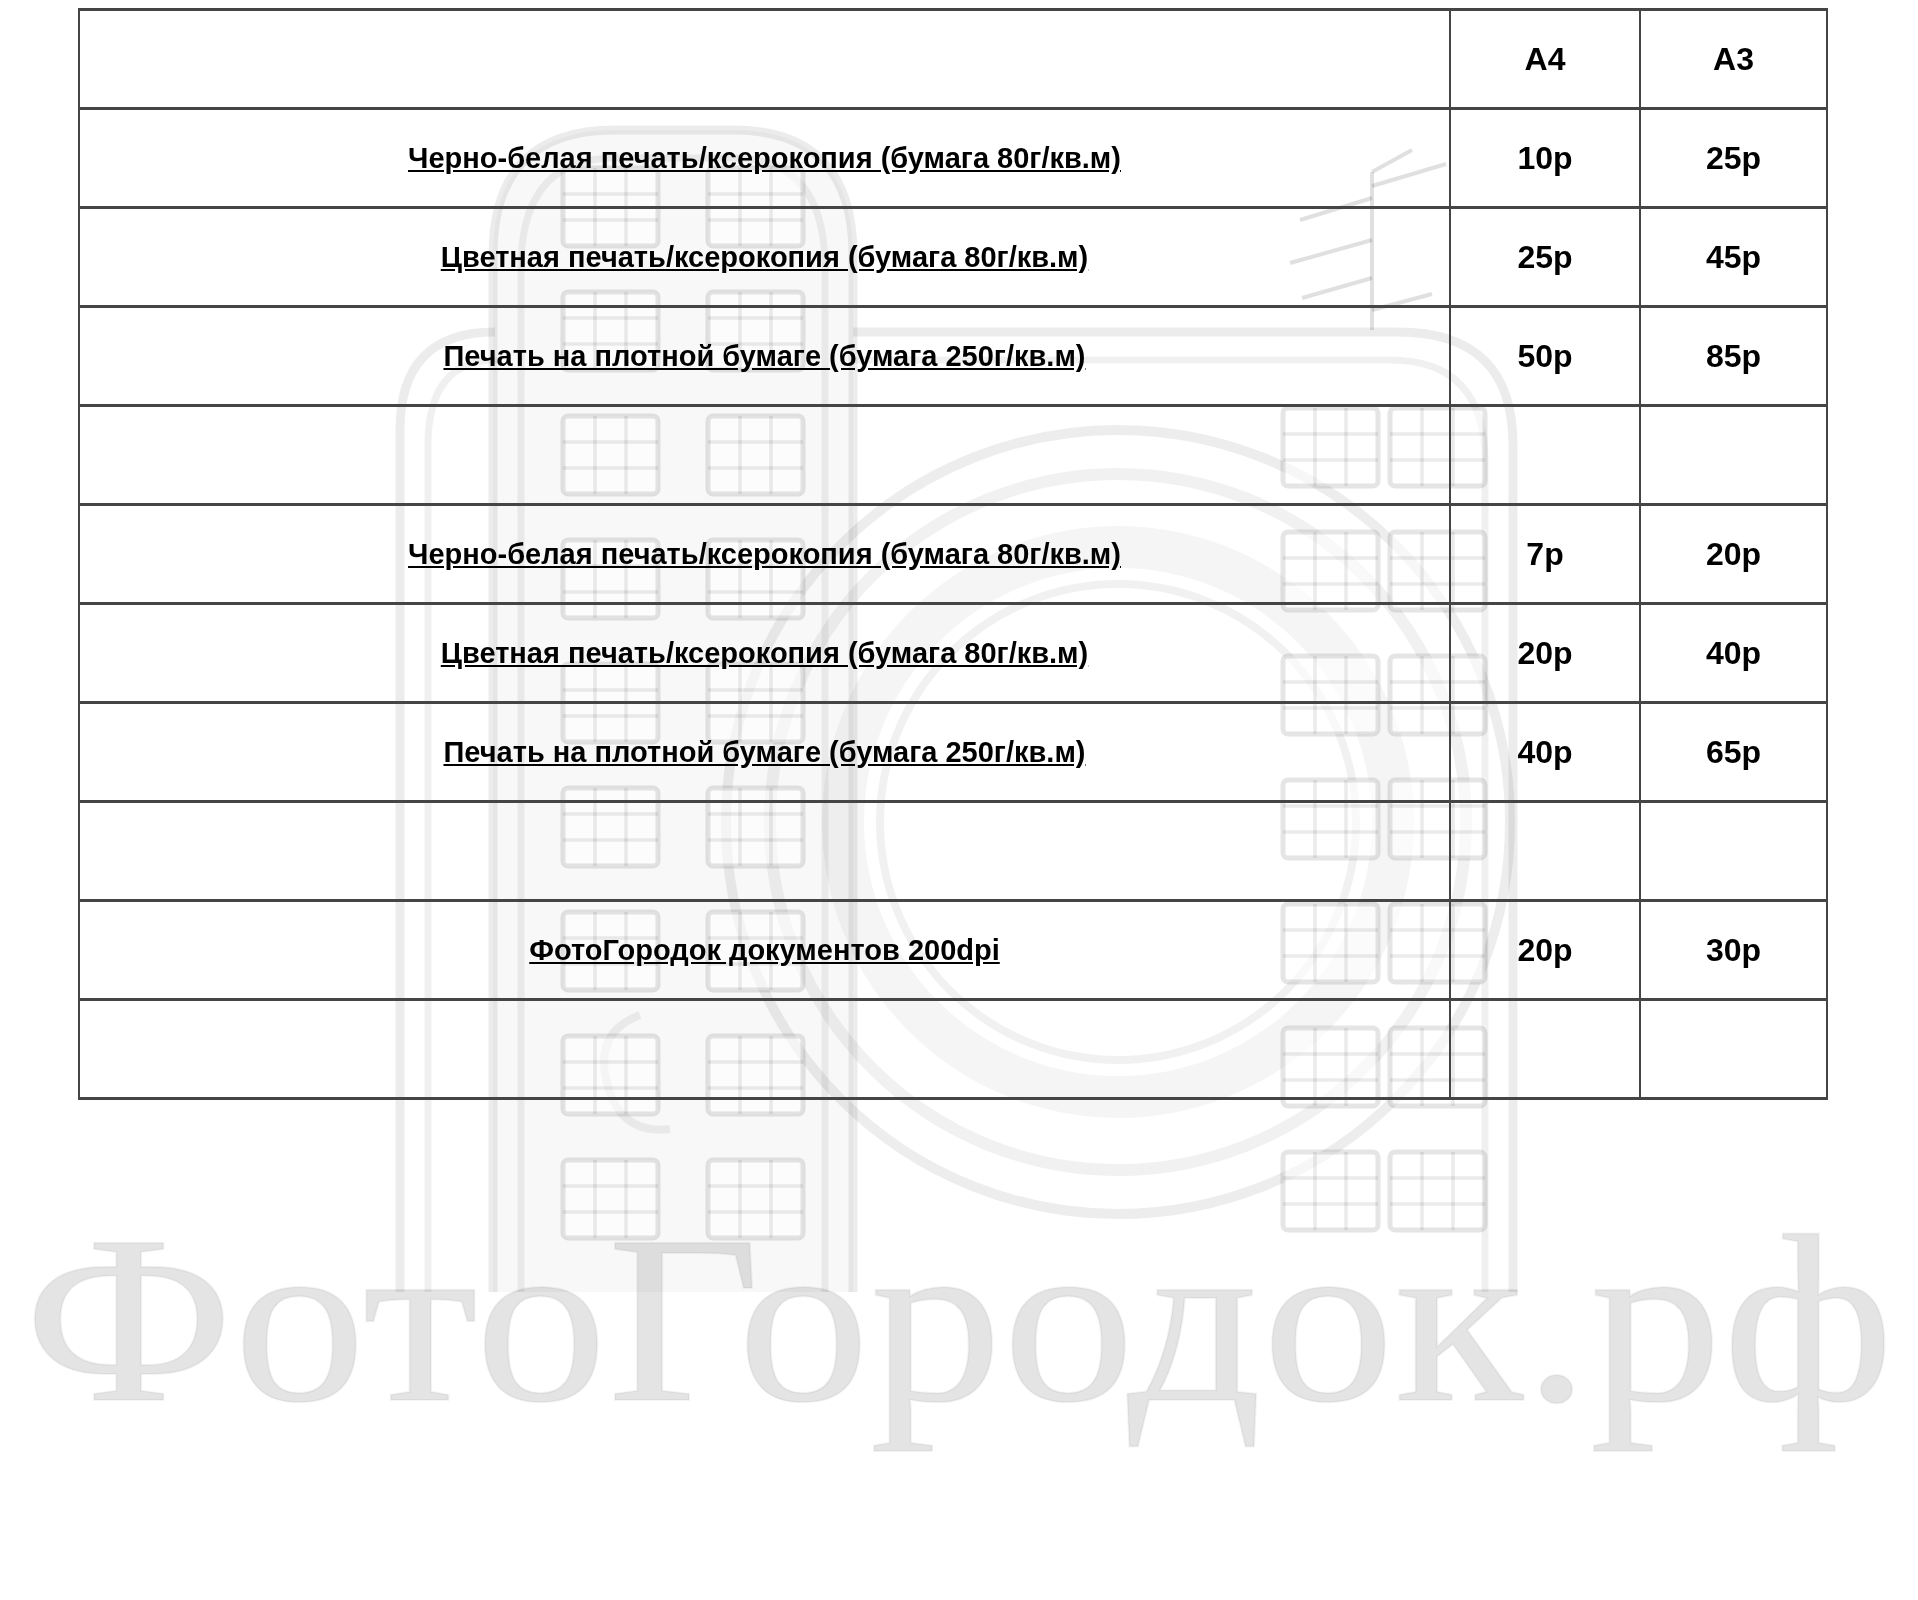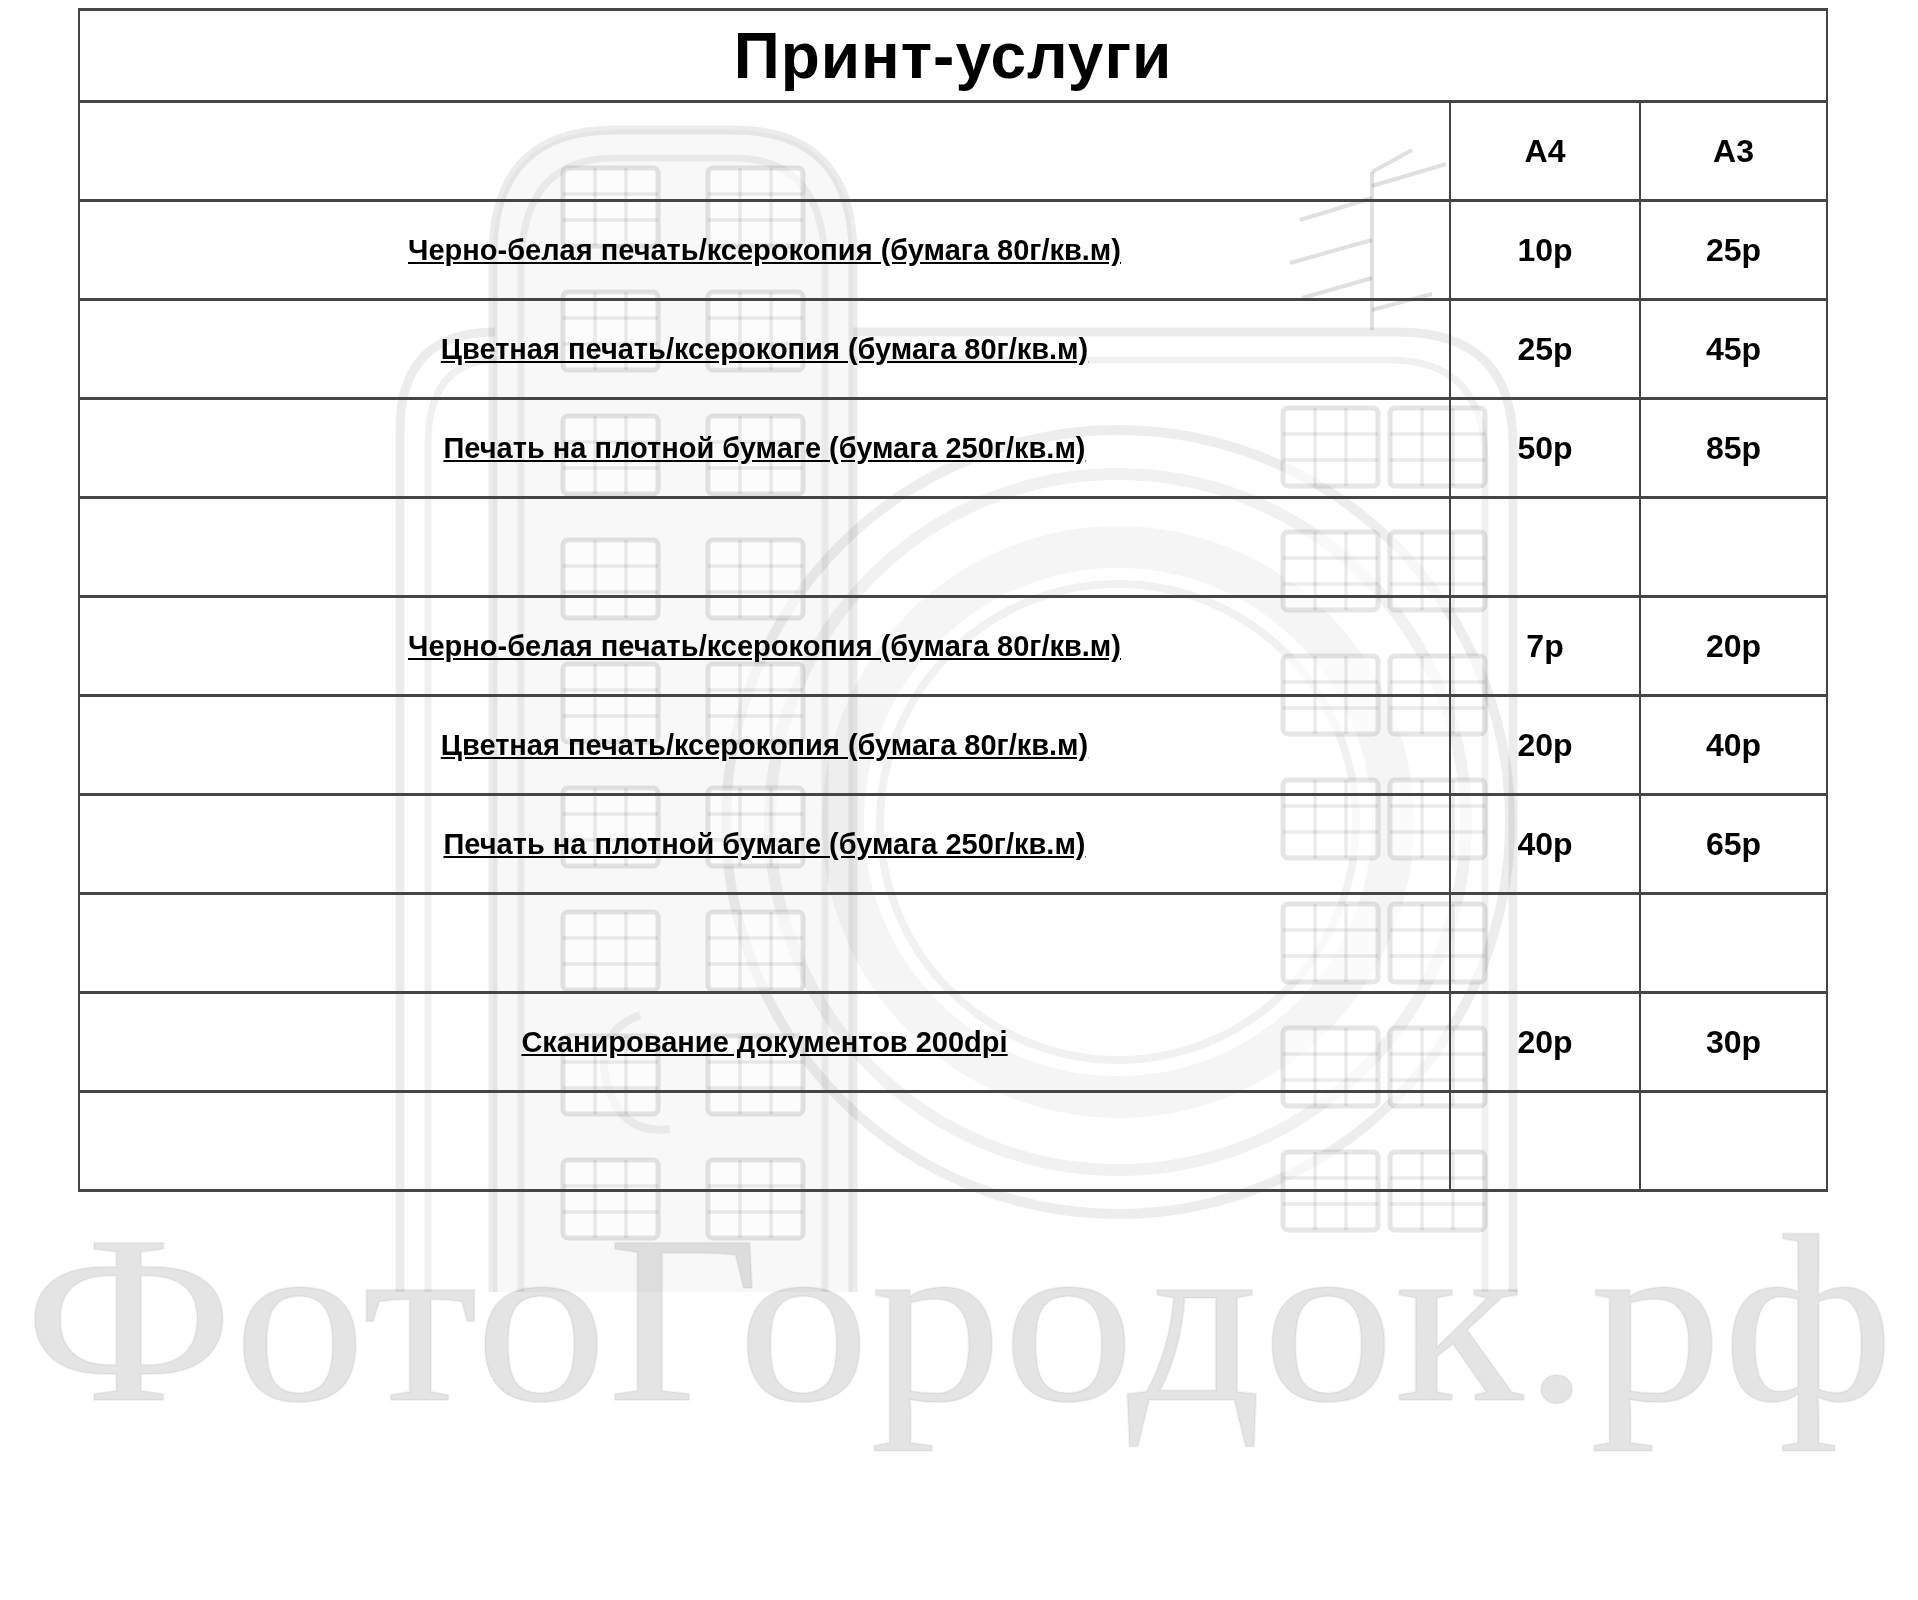--- a/index.html
+++ b/index.html
@@ -115,23 +115,20 @@
 </svg>
 
 <table class="pt">
   <colgroup>
     <col style="width:1371px">
       <col style="width:190px">
       <col style="width:187px">
   </colgroup>
 
   <tbody>
-      <tr class="title-row">
-    <td colspan="3" class="title">Принт-услуги</td>
-  </tr>
 
   <tr class="r">
     <td class="desc"></td>
     <td class="hdr">А4</td>
     <td class="hdr">А3</td>
   </tr>
 
   <tr class="r">
     <td class="desc">Черно-белая печать/ксерокопия (бумага 80г/кв.м)</td>
     <td class="price">10р</td>
@@ -176,21 +173,21 @@
     <td class="price">65р</td>
   </tr>
 
   <tr class="r">
     <td class="desc"></td>
     <td class="price"></td>
     <td class="price"></td>
   </tr>
 
   <tr class="r">
-    <td class="desc">Сканирование документов 200dpi</td>
+    <td class="desc">ФотоГородок документов 200dpi</td>
     <td class="price">20р</td>
     <td class="price">30р</td>
   </tr>
 
 
   <tr class="r">
     <td class="desc"></td>
     <td class="price"></td>
     <td class="price"></td>
   </tr>

